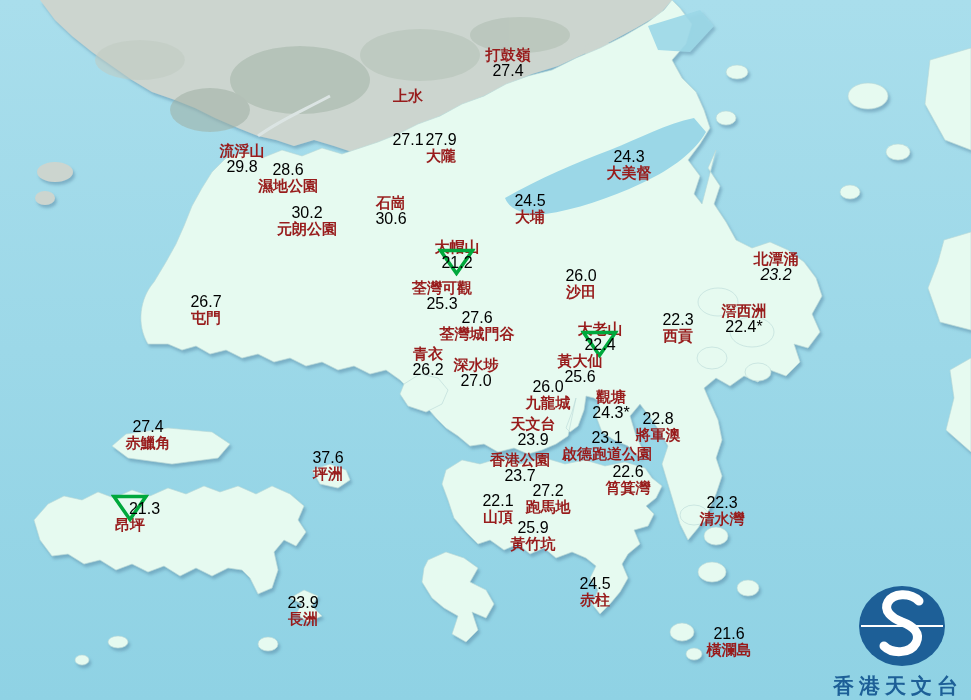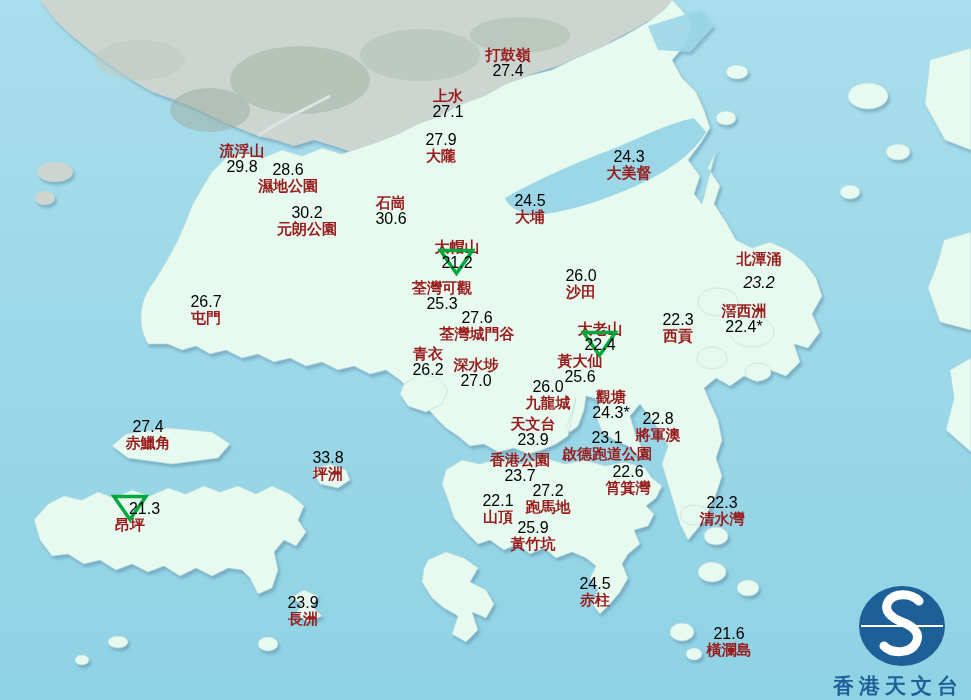--- a/index.html
+++ b/index.html
@@ -132,21 +132,21 @@
       <path class="land" d="M944,240 L971,232 L971,330 L940,322 L928,288 L938,262 Z"></path>
     </g>
   </svg>
 
 
   <div id="stations">
       <div class="station" style="left: 508px; top: 47px;">
         <span class="n" style="color: rgb(152, 28, 28);">打鼓嶺</span>
         <span class="vwrap"><span class="v" style="color: rgb(0, 0, 0);">27.4</span></span>
       </div>
-      <div class="station" style="left: 448px; top: 88px;">
+      <div class="station" style="left: 408px; top: 88px; gap: 28px;">
         <span class="n" style="color: rgb(152, 28, 28);">上水</span>
         <span class="vwrap"><span class="v" style="color: rgb(0, 0, 0);">27.1</span></span>
       </div>
       <div class="station" style="left: 441px; top: 132px;">
         <span class="vwrap"><span class="v" style="color: rgb(0, 0, 0);">27.9</span></span>
         <span class="n" style="color: rgb(152, 28, 28);">大隴</span>
       </div>
       <div class="station" style="left: 629px; top: 149px;">
         <span class="vwrap"><span class="v" style="color: rgb(0, 0, 0);">24.3</span></span>
         <span class="n" style="color: rgb(152, 28, 28);">大美督</span>
@@ -186,21 +186,21 @@
         <span class="vwrap"><span class="v" style="color: rgb(0, 0, 0);">25.3</span></span>
       </div>
       <div class="station" style="left: 206px; top: 294px;">
         <span class="vwrap"><span class="v" style="color: rgb(0, 0, 0);">26.7</span></span>
         <span class="n" style="color: rgb(152, 28, 28);">屯門</span>
       </div>
       <div class="station" style="left: 477px; top: 310px;">
         <span class="vwrap"><span class="v" style="color: rgb(0, 0, 0);">27.6</span></span>
         <span class="n" style="color: rgb(152, 28, 28);">荃灣城門谷</span>
       </div>
-      <div class="station" style="left: 759px; top: 251px; gap: 8px;">
+      <div class="station" style="left: 776px; top: 251px;">
         <span class="n" style="color: rgb(152, 28, 28);">北潭涌</span>
         <span class="vwrap"><span class="v" style="color: rgb(0, 0, 0); font-style: italic;">23.2</span></span>
       </div>
       <div class="station" style="left: 744px; top: 303px;">
         <span class="n" style="color: rgb(152, 28, 28);">滘西洲</span>
         <span class="vwrap"><span class="v" style="color: rgb(0, 0, 0);">22.4*</span></span>
       </div>
       <div class="station" style="left: 678px; top: 312px;">
         <span class="vwrap"><span class="v" style="color: rgb(0, 0, 0);">22.3</span></span>
         <span class="n" style="color: rgb(152, 28, 28);">西貢</span>
@@ -265,21 +265,21 @@
       </div>
       <div class="station" style="left: 533px; top: 520px;">
         <span class="vwrap"><span class="v" style="color: rgb(0, 0, 0);">25.9</span></span>
         <span class="n" style="color: rgb(152, 28, 28);">黃竹坑</span>
       </div>
       <div class="station" style="left: 148px; top: 419px;">
         <span class="vwrap"><span class="v" style="color: rgb(0, 0, 0);">27.4</span></span>
         <span class="n" style="color: rgb(152, 28, 28);">赤鱲角</span>
       </div>
       <div class="station" style="left: 328px; top: 450px;">
-        <span class="vwrap"><span class="v" style="color: rgb(0, 0, 0);">33.8</span></span>
+        <span class="vwrap"><span class="v" style="color: rgb(0, 0, 0);">37.6</span></span>
         <span class="n" style="color: rgb(152, 28, 28);">坪洲</span>
       </div>
       <div class="station" style="left: 130px; top: 501px;">
         <span class="vwrap"><svg class="tri" width="38" height="30" viewBox="0 0 38 30">
             <path d="M3,4 L35,4 L19,27 Z" fill="none" stroke="#00a83c" stroke-width="3.5"></path>
           </svg><span class="v" style="color: rgb(0, 0, 0); margin-left: 29px;">21.3</span></span>
         <span class="n" style="color: rgb(152, 28, 28);">昂坪</span>
       </div>
       <div class="station" style="left: 303px; top: 595px;">
         <span class="vwrap"><span class="v" style="color: rgb(0, 0, 0);">23.9</span></span>

